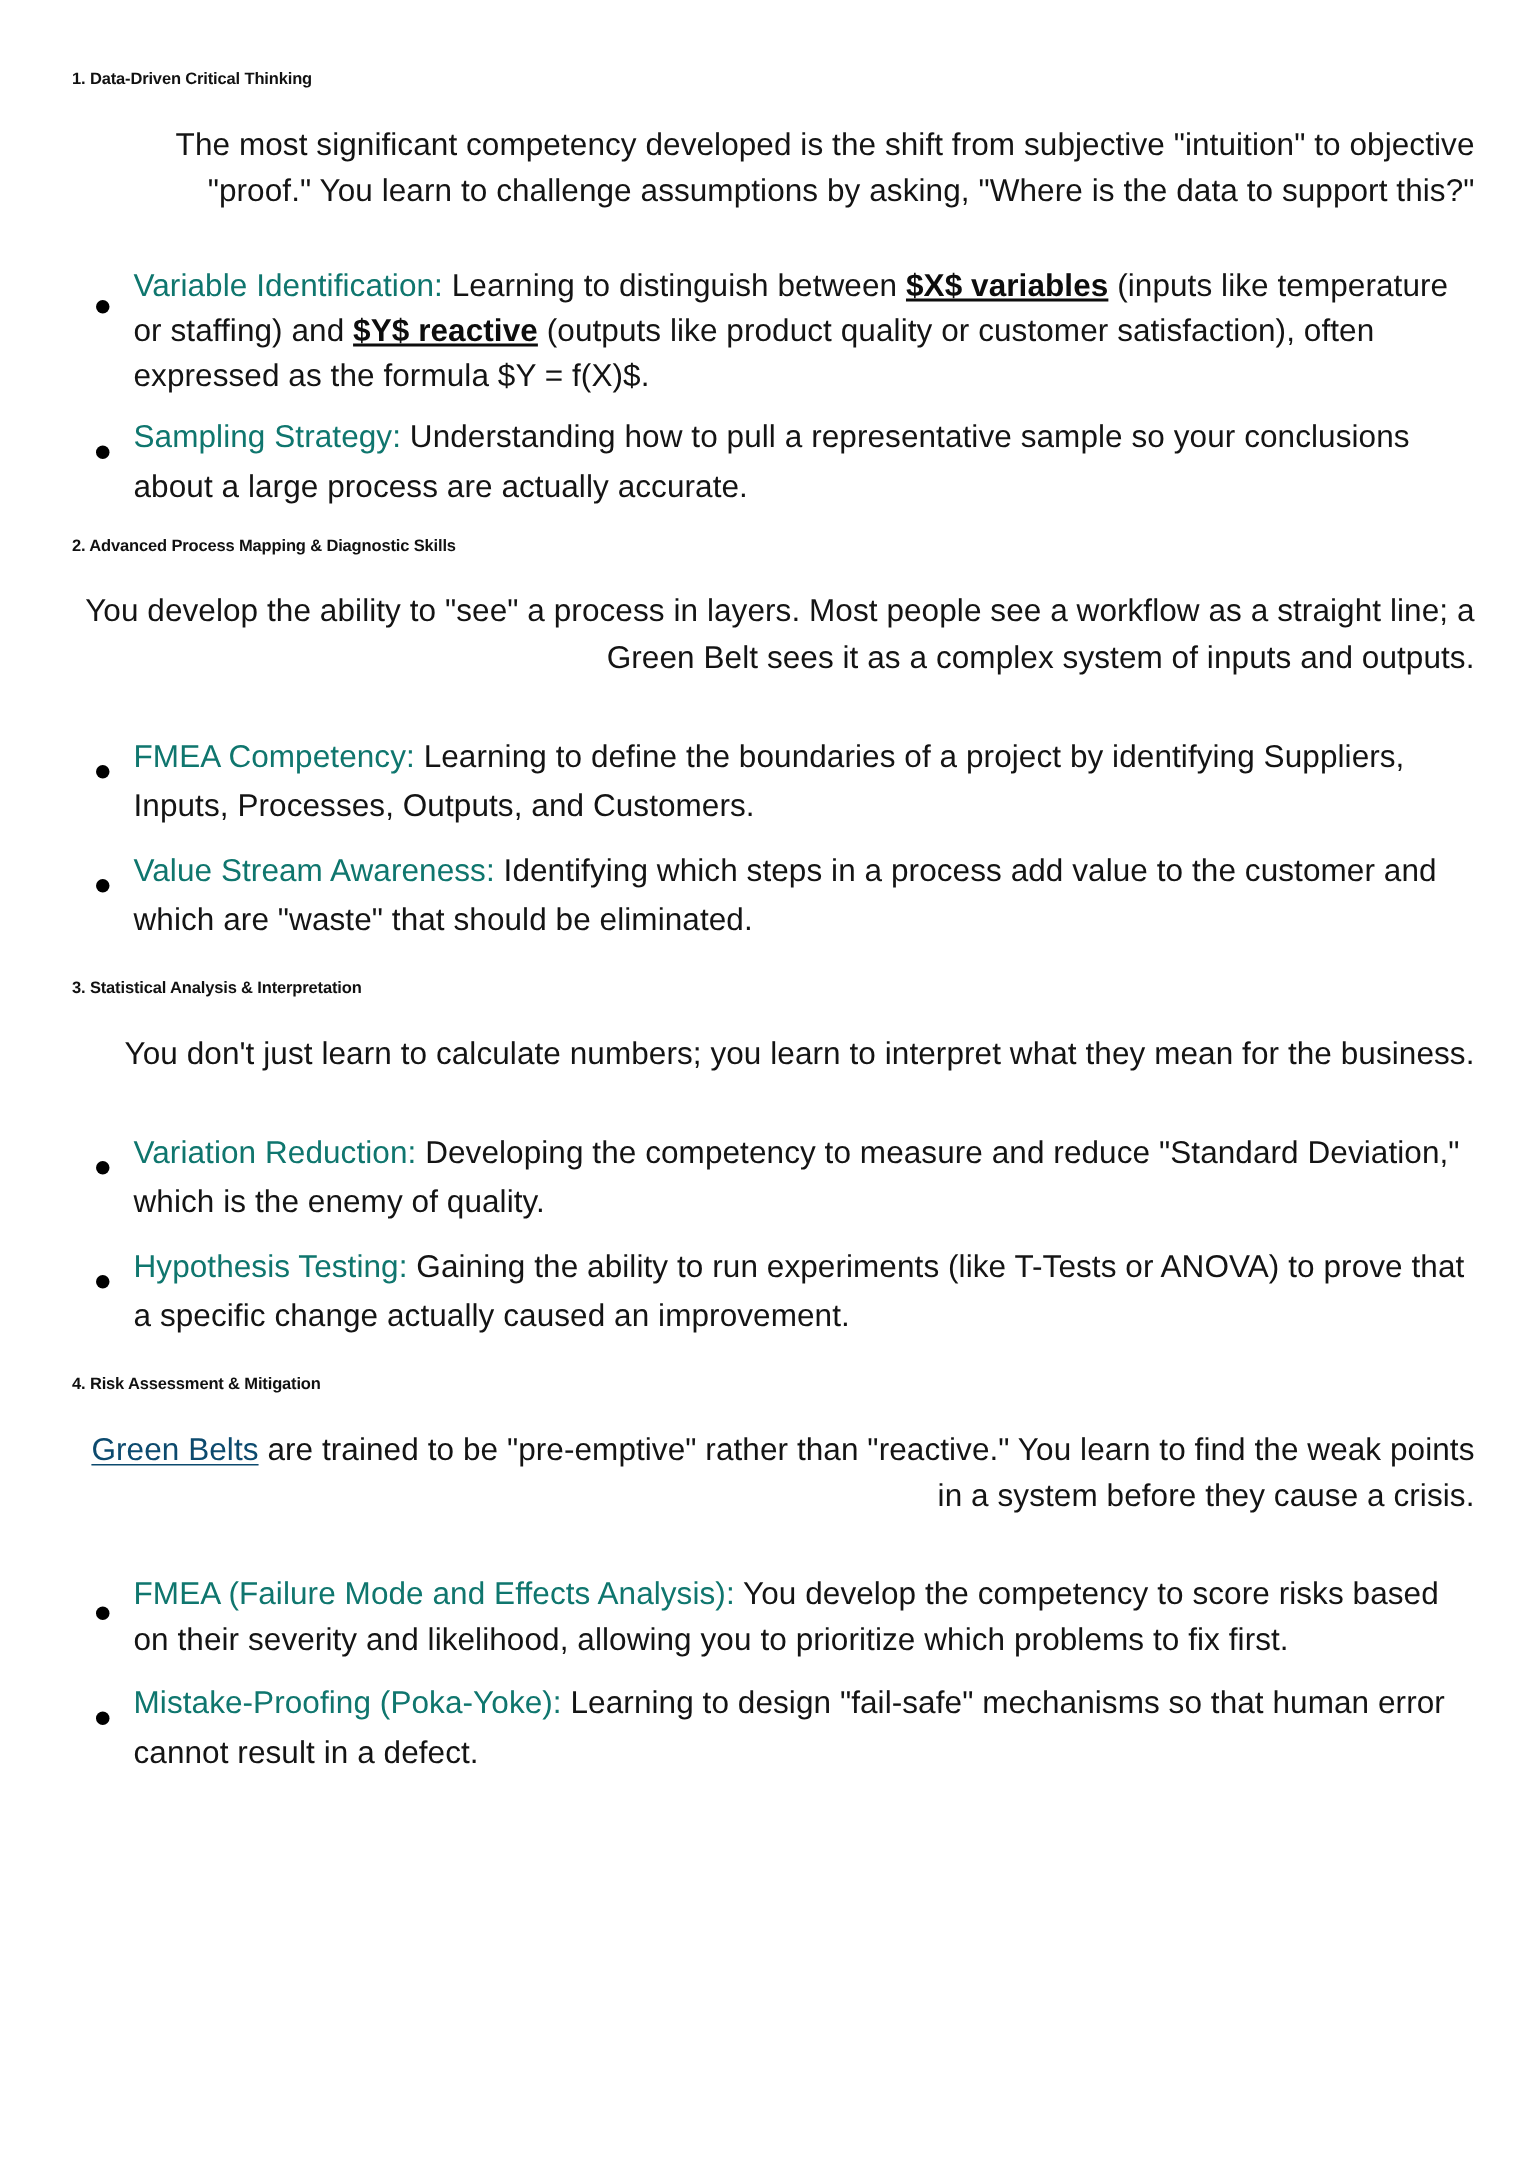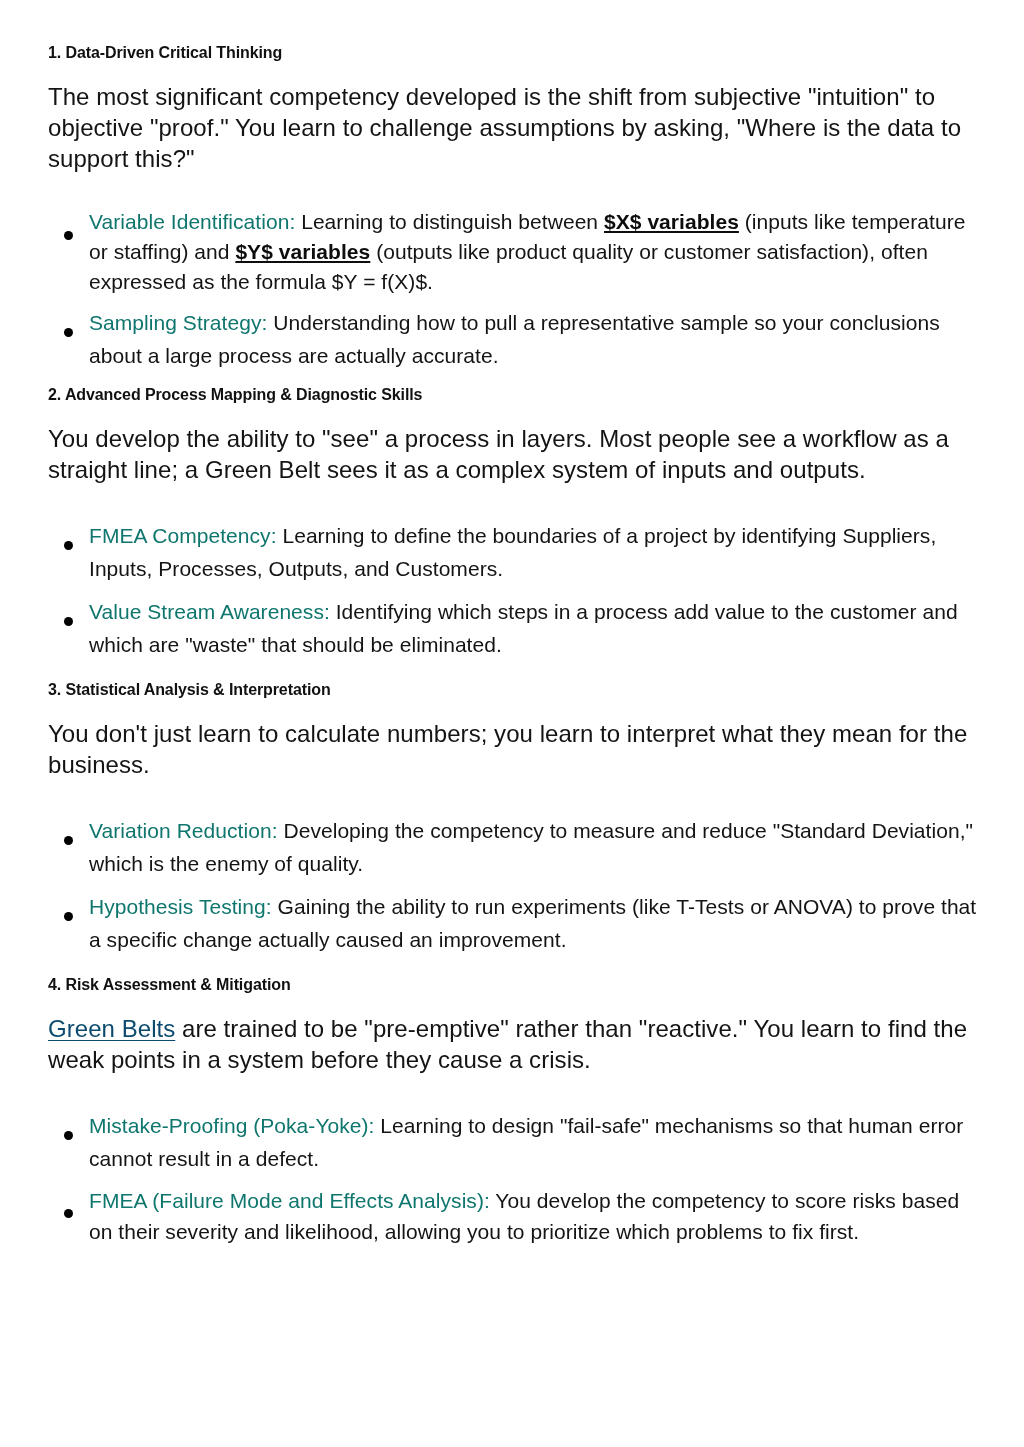--- a/index.html
+++ b/index.html
@@ -23,33 +23,34 @@
       height: 1401px;
       overflow: hidden;
     }
     .content {
       position: absolute;
       left: 48px;
       top: 44px;
       width: 935px;
     }
     .section-heading {
-      font-size: 16px;
+      font-size: 11px;
       font-weight: bold;
       line-height: 18px;
       margin: 0 0 19px 0;
       color: #111111;
       letter-spacing: -0.1px;
     }
     .para {
-      font-size: 24px;
+      font-size: 21px;
       line-height: 31px;
       margin: 0 0 34px 0;
       color: #141414;
       letter-spacing: 0.05px;
+      text-align: right;
     }
     .bullets {
       list-style: none;
       margin: 0 0 20px 0;
       padding: 0;
     }
     .bullet-item {
       position: relative;
       padding-left: 41px;
       font-size: 21px;
@@ -96,21 +97,21 @@
 
 <div class="page">
   <div class="content">
 
     <div class="section section-1">
       <h3 class="section-heading">1. Data-Driven Critical Thinking</h3>
       <p class="para" style="margin-bottom:33px;">The most significant competency developed is the shift from subjective "intuition" to objective "proof." You learn to challenge assumptions by asking, "Where is the data to support this?"</p>
       <ul class="bullets" style="margin-bottom:14px;">
         <li class="bullet-item" style="line-height:30px; margin-bottom:9px;">
           <span class="bullet-dot" style="top:24px;"></span>
-          <span class="bullet-term">Variable Identification:</span><span> Learning to distinguish between </span><span class="bold-inline">$X$ variables</span><span> (inputs like temperature or staffing) and </span><span class="bold-inline">$Y$ variables</span><span> (outputs like product quality or customer satisfaction), often expressed as the formula $Y = f(X)$.</span>
+          <span class="bullet-term">Variable Identification:</span><span> Learning to distinguish between </span><span class="bold-inline">$X$ variables</span><span> (inputs like temperature or staffing) and </span><span class="bold-inline">$Y$ reactive</span><span> (outputs like product quality or customer satisfaction), often expressed as the formula $Y = f(X)$.</span>
         </li>
         <li class="bullet-item">
           <span class="bullet-dot"></span>
           <span class="bullet-term">Sampling Strategy:</span><span> Understanding how to pull a representative sample so your conclusions about a large process are actually accurate.</span>
         </li>
       </ul>
     </div>
 
     <div class="section section-2">
       <h3 class="section-heading">2. Advanced Process Mapping &amp; Diagnostic Skills</h3>
@@ -139,26 +140,26 @@
           <span class="bullet-dot"></span>
           <span class="bullet-term">Hypothesis Testing:</span><span> Gaining the ability to run experiments (like T-Tests or ANOVA) to prove that a specific change actually caused an improvement.</span>
         </li>
       </ul>
     </div>
 
     <div class="section section-4">
       <h3 class="section-heading">4. Risk Assessment &amp; Mitigation</h3>
       <p class="para"><a class="link">Green Belts</a><span> are trained to be "pre-emptive" rather than "reactive." You learn to find the weak points in a system before they cause a crisis.</span></p>
       <ul class="bullets">
+        <li class="bullet-item" style="line-height:31px;">
+          <span class="bullet-dot" style="top:24px;"></span>
+          <span class="bullet-term">FMEA (Failure Mode and Effects Analysis):</span><span> You develop the competency to score risks based on their severity and likelihood, allowing you to prioritize which problems to fix first.</span>
+        </li>
         <li class="bullet-item">
           <span class="bullet-dot"></span>
           <span class="bullet-term">Mistake-Proofing (Poka-Yoke):</span><span> Learning to design "fail-safe" mechanisms so that human error cannot result in a defect.</span>
-        </li>
-        <li class="bullet-item" style="line-height:31px;">
-          <span class="bullet-dot" style="top:24px;"></span>
-          <span class="bullet-term">FMEA (Failure Mode and Effects Analysis):</span><span> You develop the competency to score risks based on their severity and likelihood, allowing you to prioritize which problems to fix first.</span>
         </li>
       </ul>
     </div>
 
 
   </div>
 </div>
 
 </body></html>

